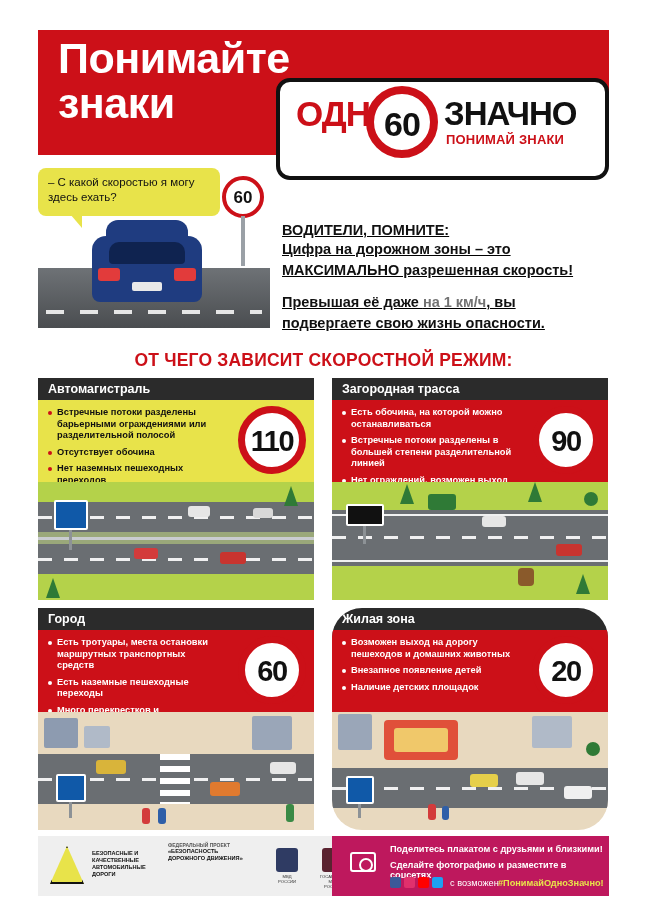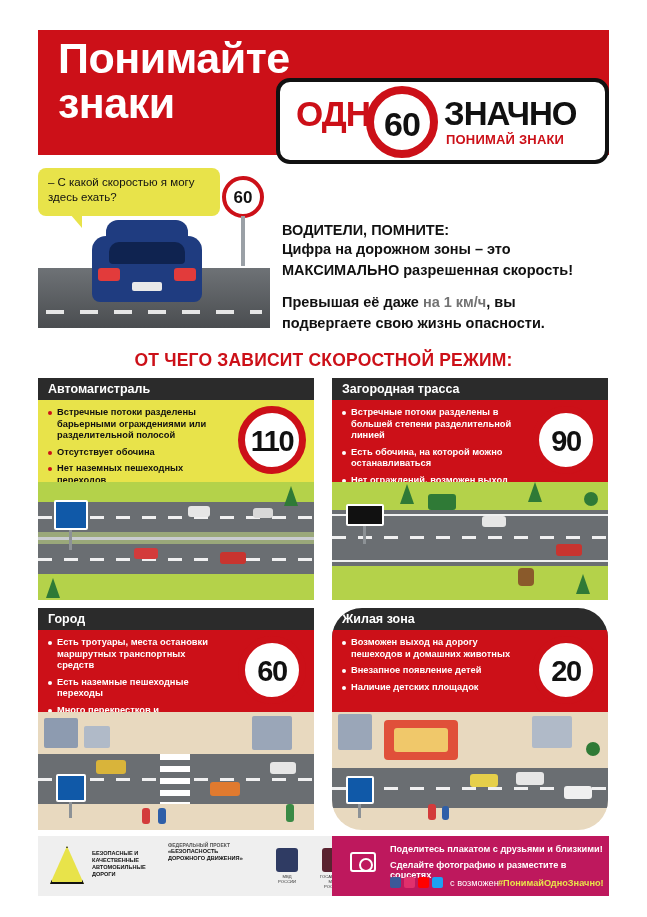--- a/index.html
+++ b/index.html
@@ -24,21 +24,21 @@
     color: #fff;
     font-size: 43px; line-height: 45px;
     font-weight: bold;
     letter-spacing: -0.5px;
   }
   .header-title .l2 { display:block; }
 
   
   .logo-badge {
     position: absolute; left: 276px; top: 78px;
-    width: 333px; height: 86px;
+    width: 333px; height: 102px;
     background: #fff;
     border: 4px solid #111;
     border-radius: 14px;
   }
   .logo-odn {
     position: absolute; left: 16px; top: 12px;
     font-size: 35px; font-weight: bold; color: #cc1018;
     letter-spacing: -1px;
   }
   .logo-circle {
@@ -112,21 +112,21 @@
   }
   .car .lamp{
     position:absolute; top:32px; width:22px; height:13px; background:#e23b3b; border-radius:3px;
   }
   .car .lamp.l{ left:6px; } .car .lamp.r{ right:6px; }
   .car .plate{
     position:absolute; left:40px; top:46px; width:30px; height:9px; background:#e9e9e9; border-radius:2px;
   }
 
   
-  .drv { position:absolute; left:282px; top:222px; width:330px; }
+  .drv { position:absolute; left:282px; top:222px; width:330px;text-decoration:underline; }
   .drv .h { font-size:14.5px; font-weight:bold; color:#111; }
   .drv .p { font-size:14.5px; font-weight:bold; color:#111; line-height:19px; margin-top:2px;}
   .drv .p2 { font-size:14.5px; font-weight:bold; color:#111; line-height:19px; margin-top:13px;}
   .drv .red { color:#737373; }
 
   
   .sec-title{
     position:absolute; left:0; right:0; top:350px; text-align:center;
     color:#cc1018; font-size:17.5px; font-weight:bold; letter-spacing:0.2px;
   }
@@ -317,22 +317,22 @@
       <div class="tree" style="left:8px;top:96px;"></div>
     </div>
   </div>
 
   <div class="card c2">
     <div class="card-head">
       <span>Загородная трасса</span>
     </div>
     <div class="card-body">
       <ul>
+        <li>Есть обочина, на которой можно останавливаться</li>
         <li>Встречные потоки разделены в большей степени разделительной линией</li>
-        <li>Есть обочина, на которой можно останавливаться</li>
         <li>Нет ограждений, возможен выход на дорогу животных</li>
         <li>Могут быть крутые повороты или зоны ограниченной видимости</li>
       </ul>
     </div>
     <div class="card-sign">
       <span>90</span>
     </div>
     <div class="ill green">
       <div class="asphalt" style="left:0;top:28px;width:100%;height:56px;">
         <div class="dash" style="top:26px;"></div>

